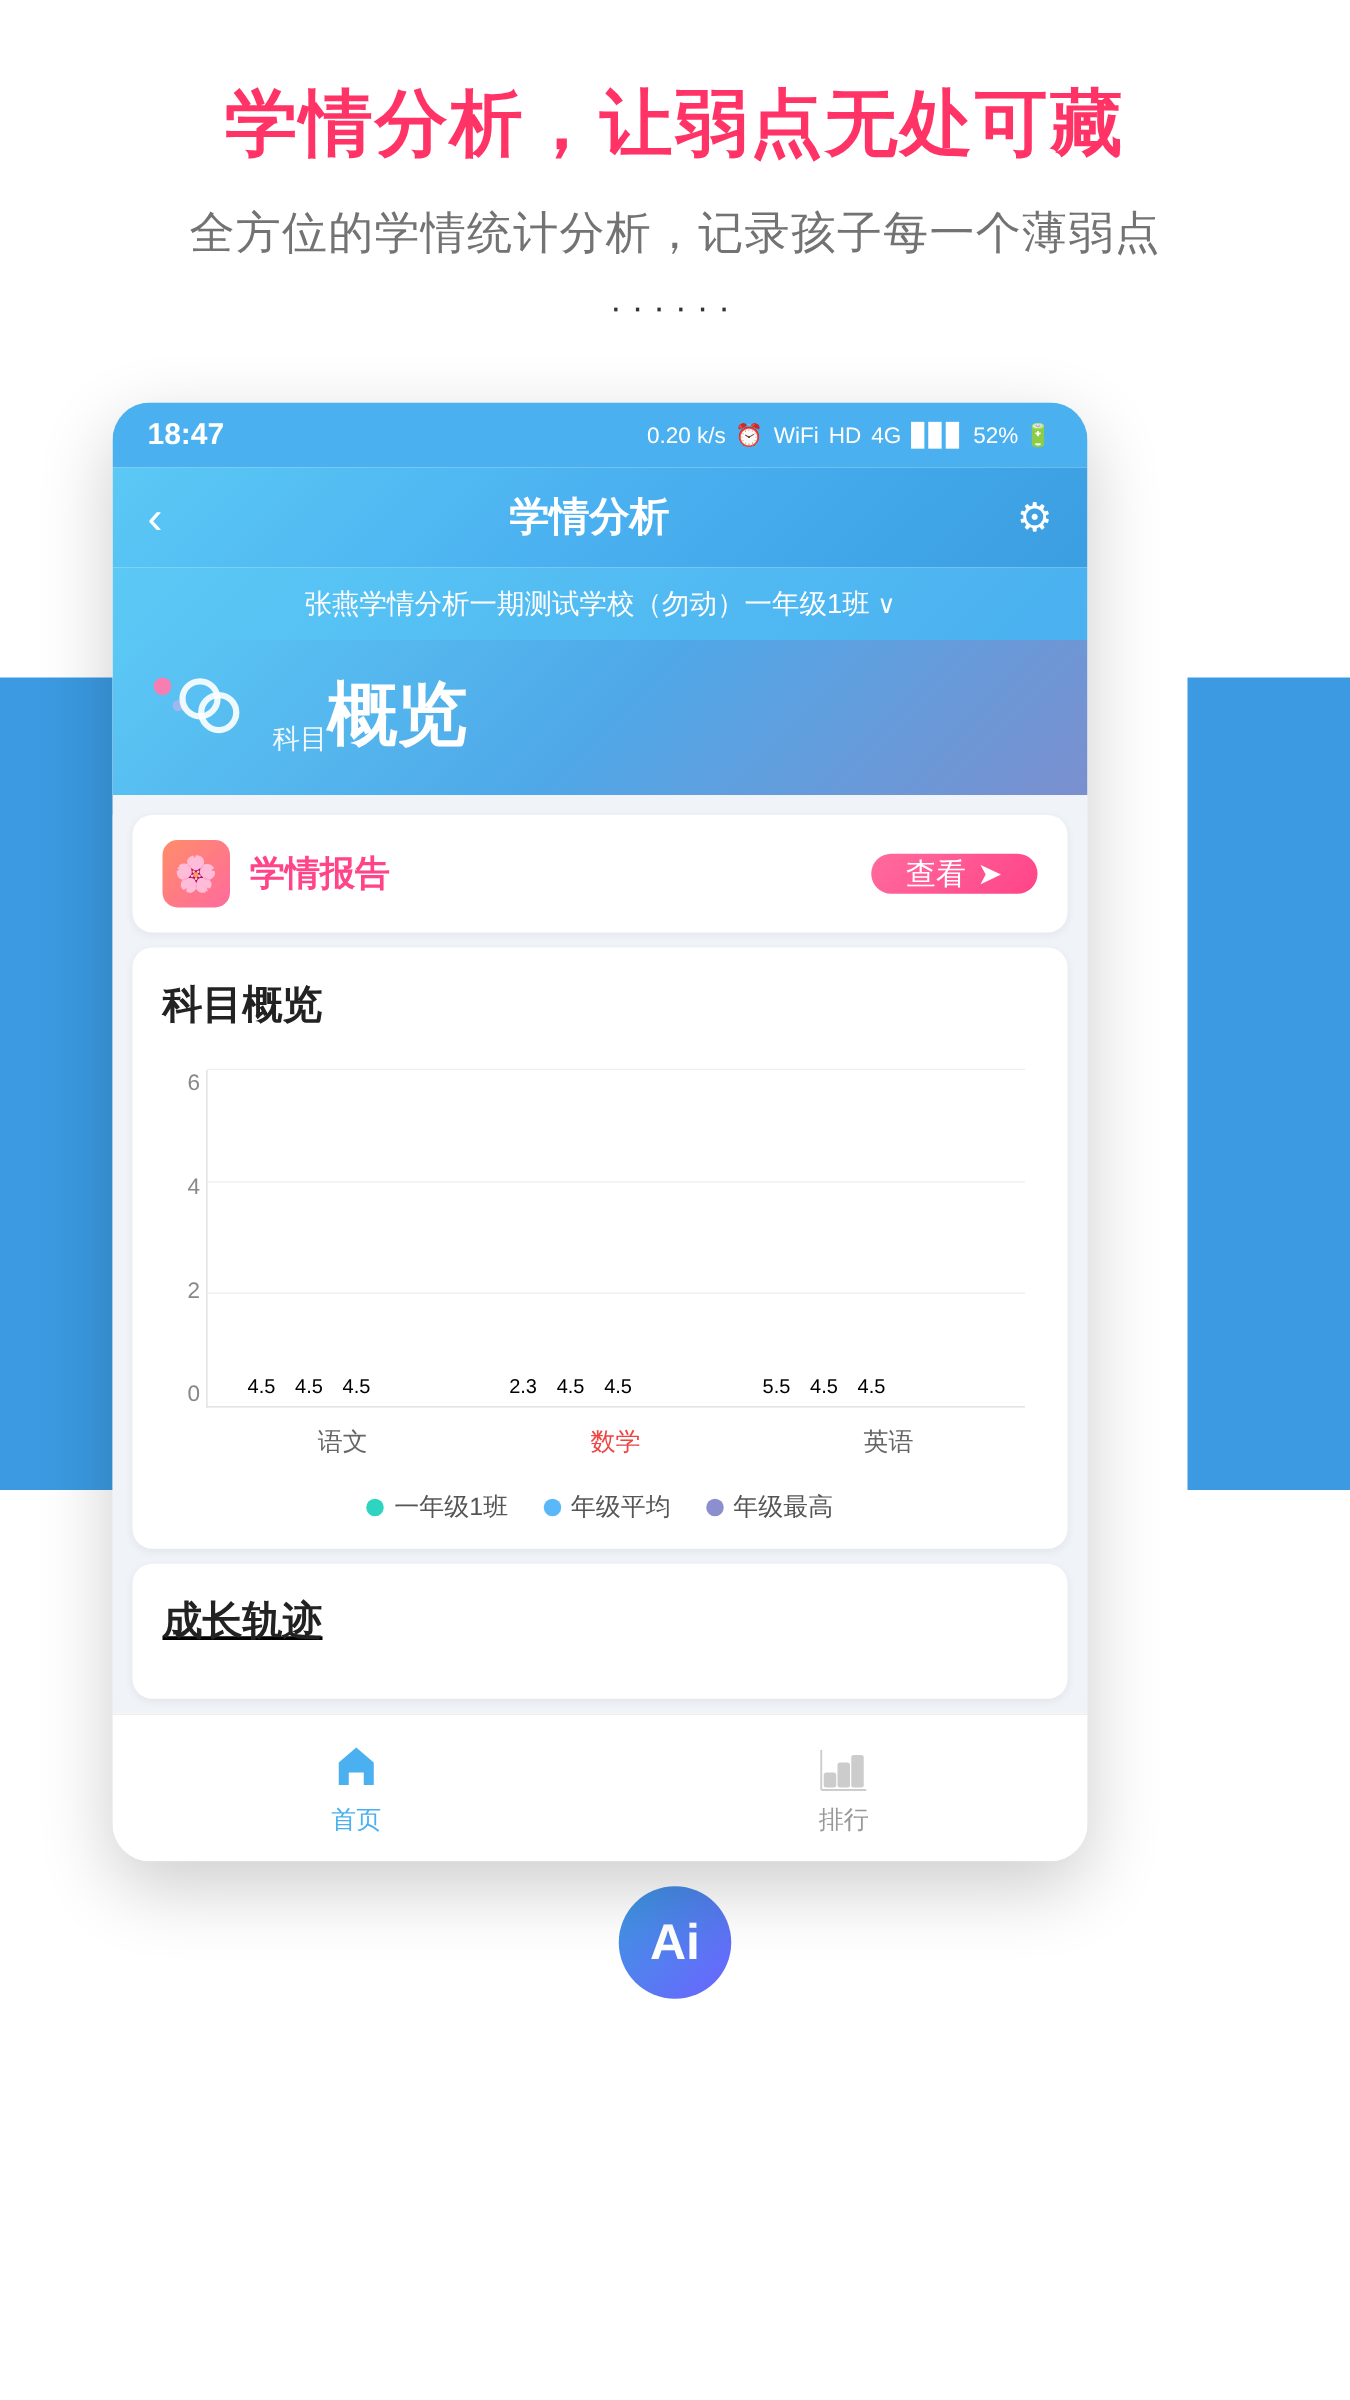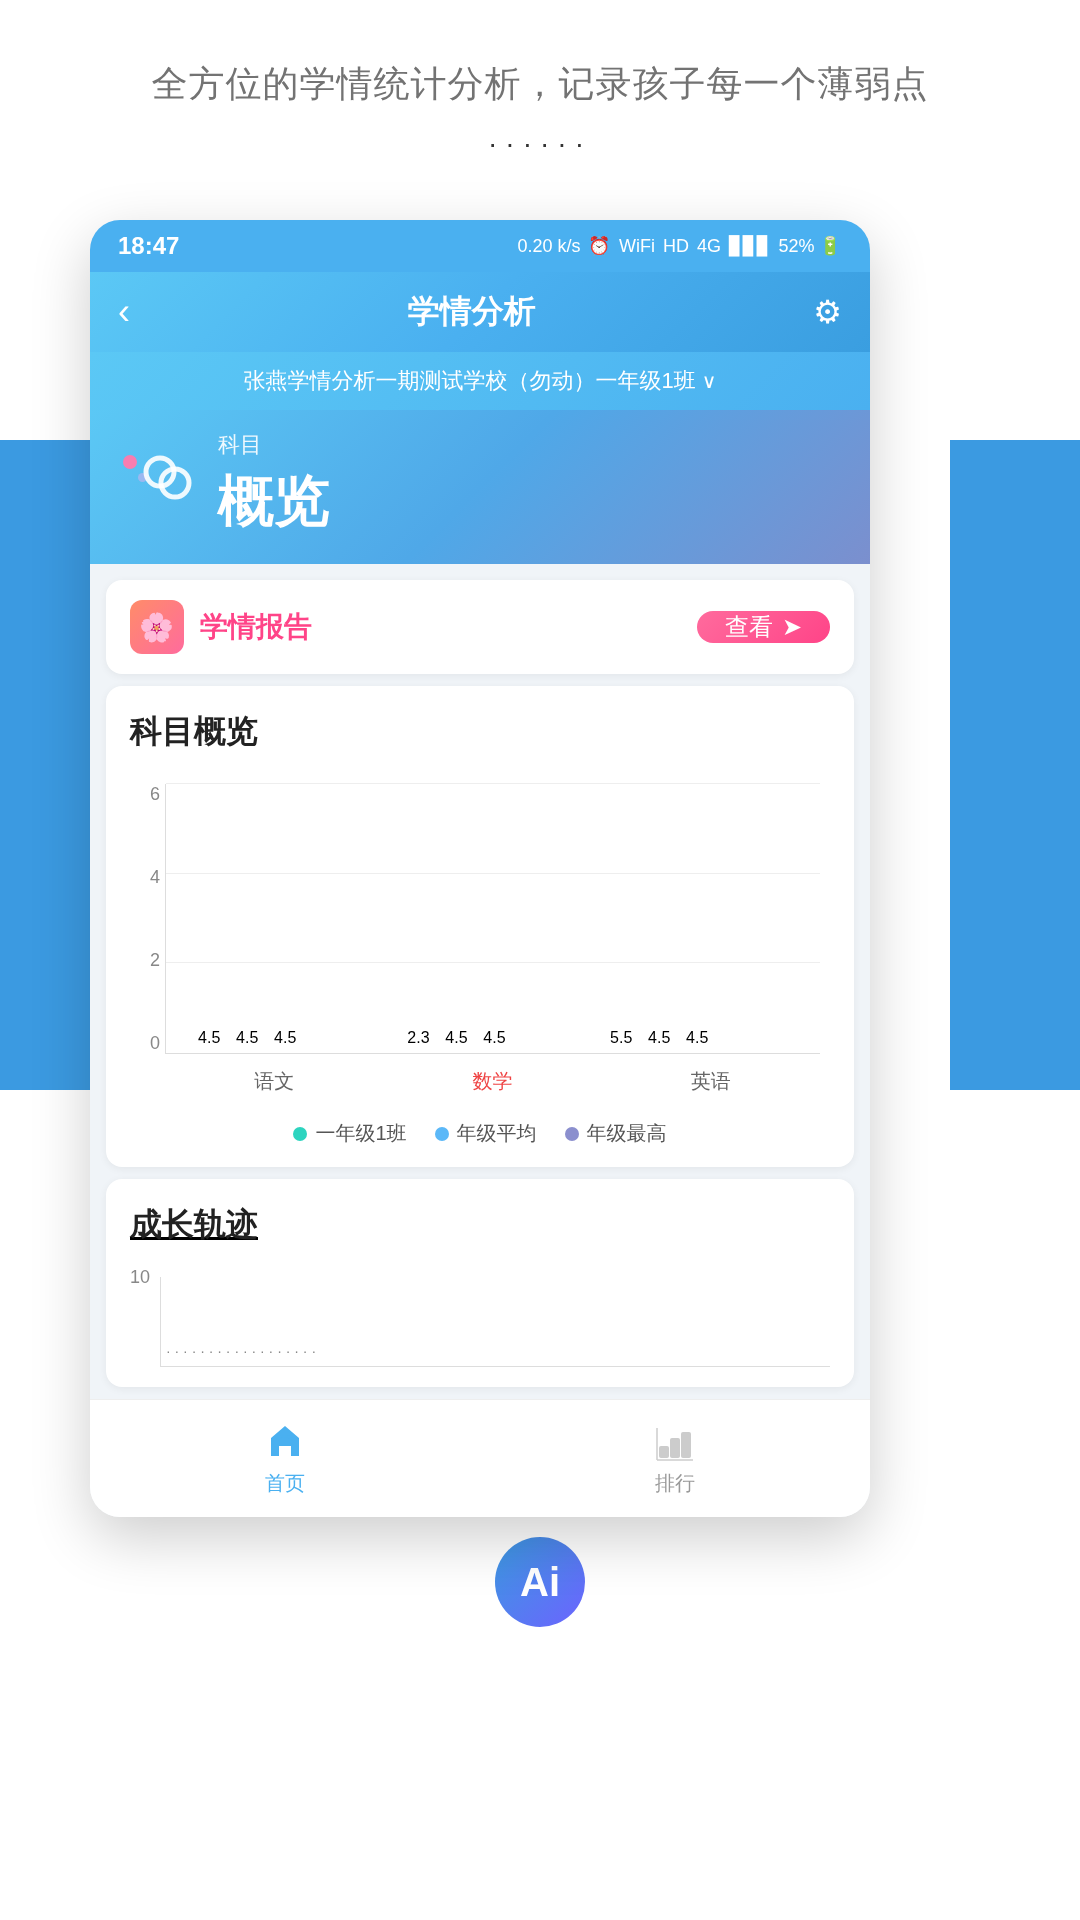--- a/index.html
+++ b/index.html
@@ -328,20 +328,21 @@
       border-radius: 50%;
       display: flex;
       align-items: center;
       justify-content: center;
     }
   </style>
 </head>
 <body>
 
 <div class="top-section">
+  <div class="main-title">学情分析，让弱点无处可藏</div>
   <div class="sub-title">全方位的学情统计分析，记录孩子每一个薄弱点</div>
   <div class="dots">······</div>
 </div>
 
 <div class="phone-wrapper">
   <div class="blue-bg-left"></div>
   <div class="blue-bg-right"></div>
 
   <div class="phone-screen">
 
@@ -374,21 +375,21 @@
 
     <div class="subject-card">
       <div class="subject-icon-area">
         <div class="circle-pink"></div>
         <div class="circle-small"></div>
         <svg class="link-icon" viewBox="0 0 55 55">
           <circle cx="20" cy="22" r="14" fill="none" stroke="white" stroke-width="5" opacity="0.9"></circle>
           <circle cx="35" cy="33" r="14" fill="none" stroke="white" stroke-width="5" opacity="0.9"></circle>
         </svg>
       </div>
-      <div style="flex:1;display:flex;flex-direction:column;align-items:flex-start;">
+      <div style="flex:1;display:flex;flex-direction:row;align-items:flex-end;">
         <span class="subject-label-text">科目</span>
         <span class="overview-text">概览</span>
       </div>
     </div>
 
     <div class="content-area">
 
       <div class="report-card">
         <div class="report-left">
           <div class="report-icon">
@@ -475,29 +476,20 @@
           </div>
           <div class="legend-item">
             <div class="legend-dot" style="background:#8b8fce;"></div>
             <span>年级最高</span>
           </div>
         </div>
       </div>
 
       <div class="growth-section">
         <div class="section-title">成长轨迹</div>
-        <div style="position:relative;height:100px;">
-          <span style="position:absolute;left:0;top:0;font-size:18px;color:#888;">10</span>
-          <div style="position:absolute;left:30px;right:0;bottom:0;top:10px;border-left:1px solid #ddd;border-bottom:1px solid #ddd;overflow:hidden;">
-
-            <div style="position:absolute;bottom:0;left:0;right:0;height:30px;display:flex;align-items:center;gap:2px;padding:0 5px;">
-              <span style="font-size:14px;color:#888;">· · · · · · · · · · · · · · · · · ·</span>
-            </div>
-          </div>
-        </div>
       </div>
 
     </div>
 
     <div class="bottom-nav">
       <div class="nav-item">
         <div class="nav-icon">
           <svg width="44" height="44" viewBox="0 0 44 44">
             <path d="M8 20 L22 8 L36 20 L36 38 L28 38 L28 28 L16 28 L16 38 L8 38 Z" fill="#4ab0f0"></path>
             <path d="M14 22 Q22 14 30 22" fill="none" stroke="#4ab0f0" stroke-width="2"></path>

